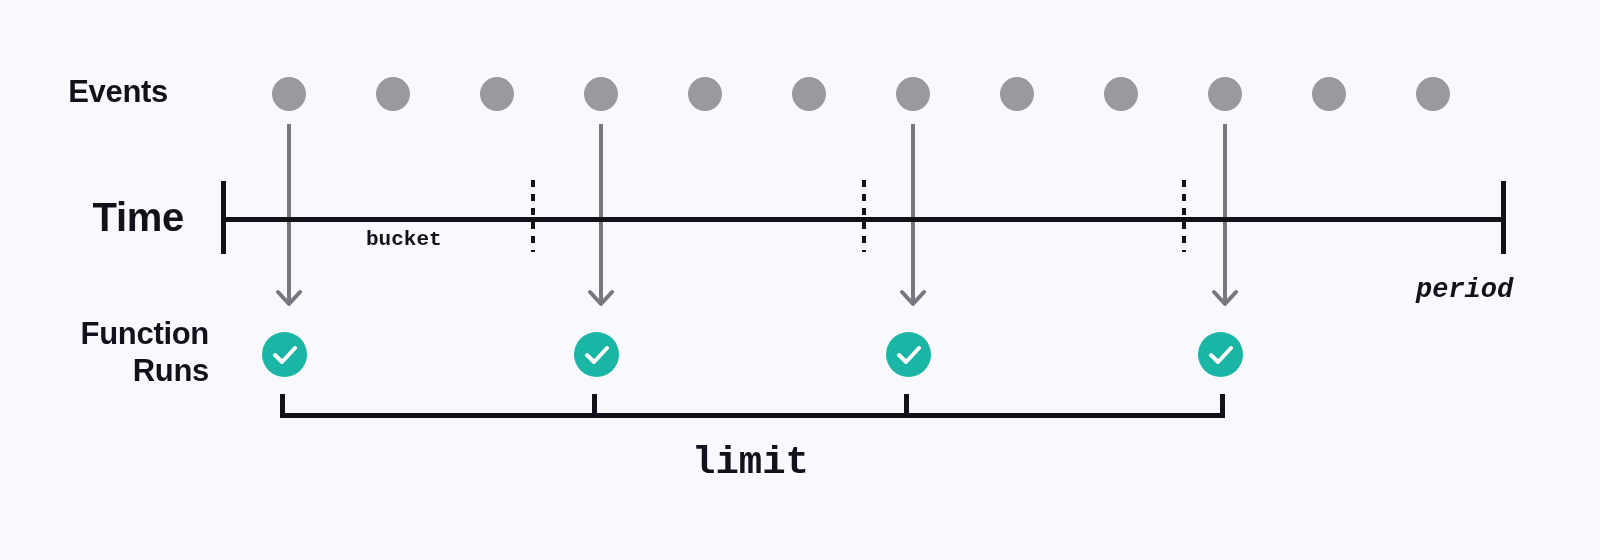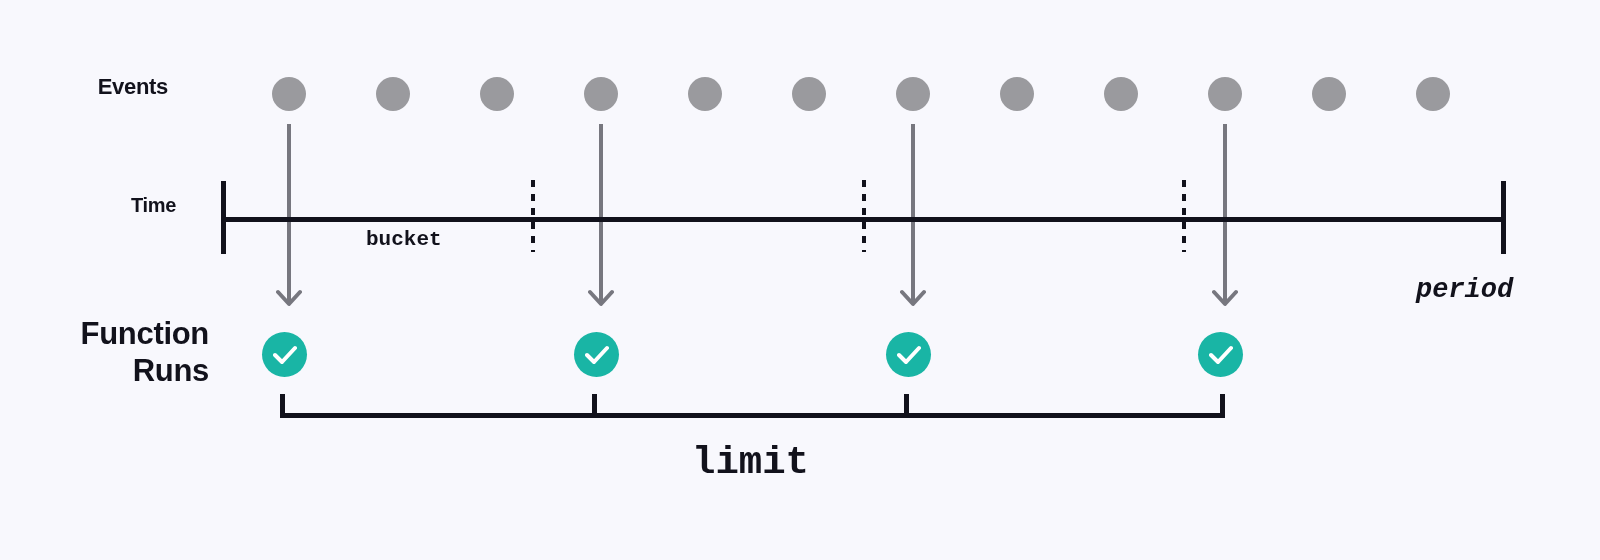--- a/index.html
+++ b/index.html
@@ -27,27 +27,27 @@
     font-weight: bold;
     color: #12121c;
     line-height: 1.18;
     letter-spacing: -0.3px;
     white-space: pre-line;
   }
   #label-events {
     left: 0;
     width: 168px;
     top: 74px;
-    font-size: 22px;
+    font-size: 31px;
   }
   #label-time {
-    left: 8px;
+    left: 16px;
     width: 168px;
     top: 194px;
-    font-size: 20px;
+    font-size: 40px;
   }
   #label-function-runs {
     left: 0;
     width: 185px;
     top: 316px;
     font-size: 31px;
     margin-left: 24px;
   }
   .mono-label {
     position: absolute;

